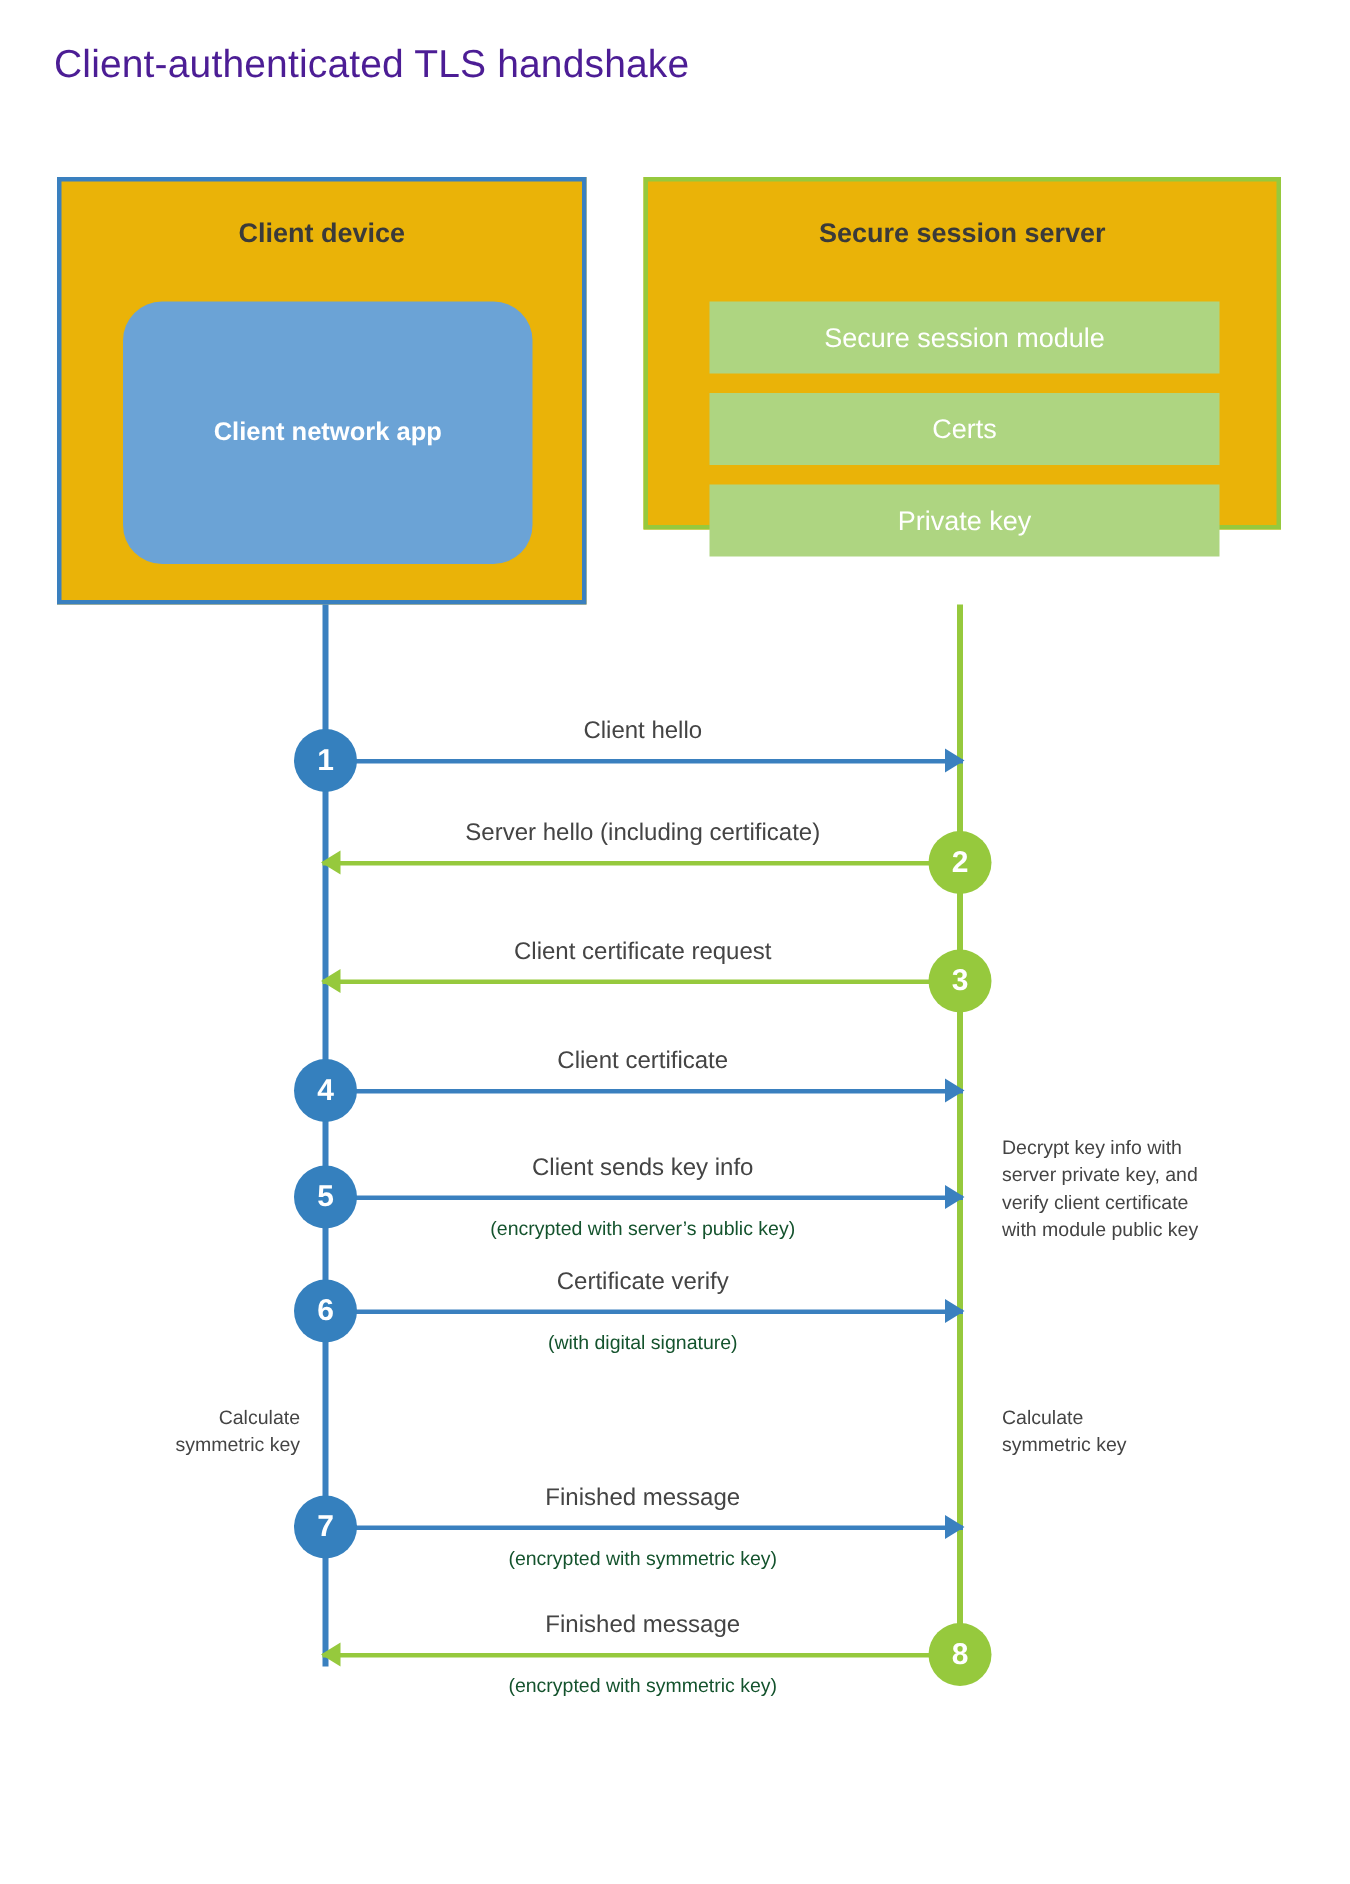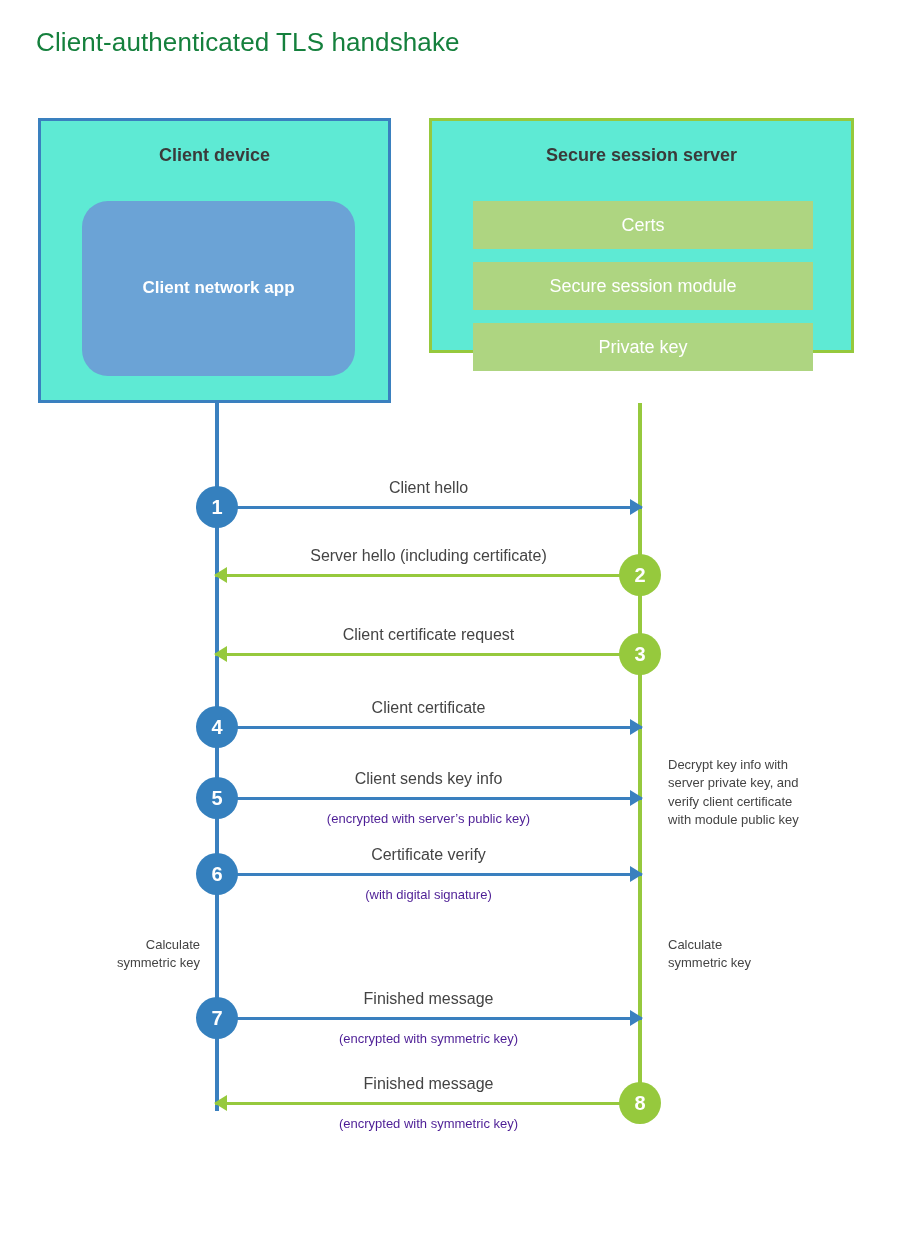--- a/index.html
+++ b/index.html
@@ -15,29 +15,29 @@
     overflow: hidden;
   }
 
   
   .page-title {
     position: absolute;
     left: 36px;
     top: 27px;
     font-size: 26px;
     font-weight: 300;
-    color: #15803d;
+    color: #4c1d95;
     letter-spacing: 0.1px;
     white-space: nowrap;
   }
 
   
   .actor-box {
     position: absolute;
-    background: #5eead4;
+    background: #eab308;
     box-sizing: border-box;
   }
   .actor-box.client {
     left: 38px;
     top: 118px;
     width: 353px;
     height: 285px;
     border: 3px solid #3a80bf;
   }
   .actor-box.server {
@@ -162,21 +162,21 @@
     white-space: nowrap;
   }
   .msg-sublabel {
     position: absolute;
     left: 0;
     width: 100%;
     top: 13px;
     text-align: center;
     font-size: 13px;
     font-weight: 300;
-    color: #4c1d95;
+    color: #14532d;
     white-space: nowrap;
   }
 
   
   .step-circle {
     position: absolute;
     width: 42px;
     height: 42px;
     border-radius: 50%;
     display: flex;
@@ -221,22 +221,22 @@
 <div class="page-title">Client-authenticated TLS handshake</div>
 
 <div class="actor-box client">
   <div class="actor-title">Client device</div>
   <div class="client-app">Client network app</div>
 </div>
 
 <div class="actor-box server">
   <div class="actor-title">Secure session server</div>
   <div class="server-bars">
+    <div class="server-bar">Secure session module</div>
     <div class="server-bar">Certs</div>
-    <div class="server-bar">Secure session module</div>
     <div class="server-bar">Private key</div>
   </div>
 </div>
 
 <div class="lifeline client"></div>
 <div class="lifeline server"></div>
 
 <div class="msg" style="top:507px">
   <div class="msg-line to-server">
     <div class="arrow-head right"></div>

